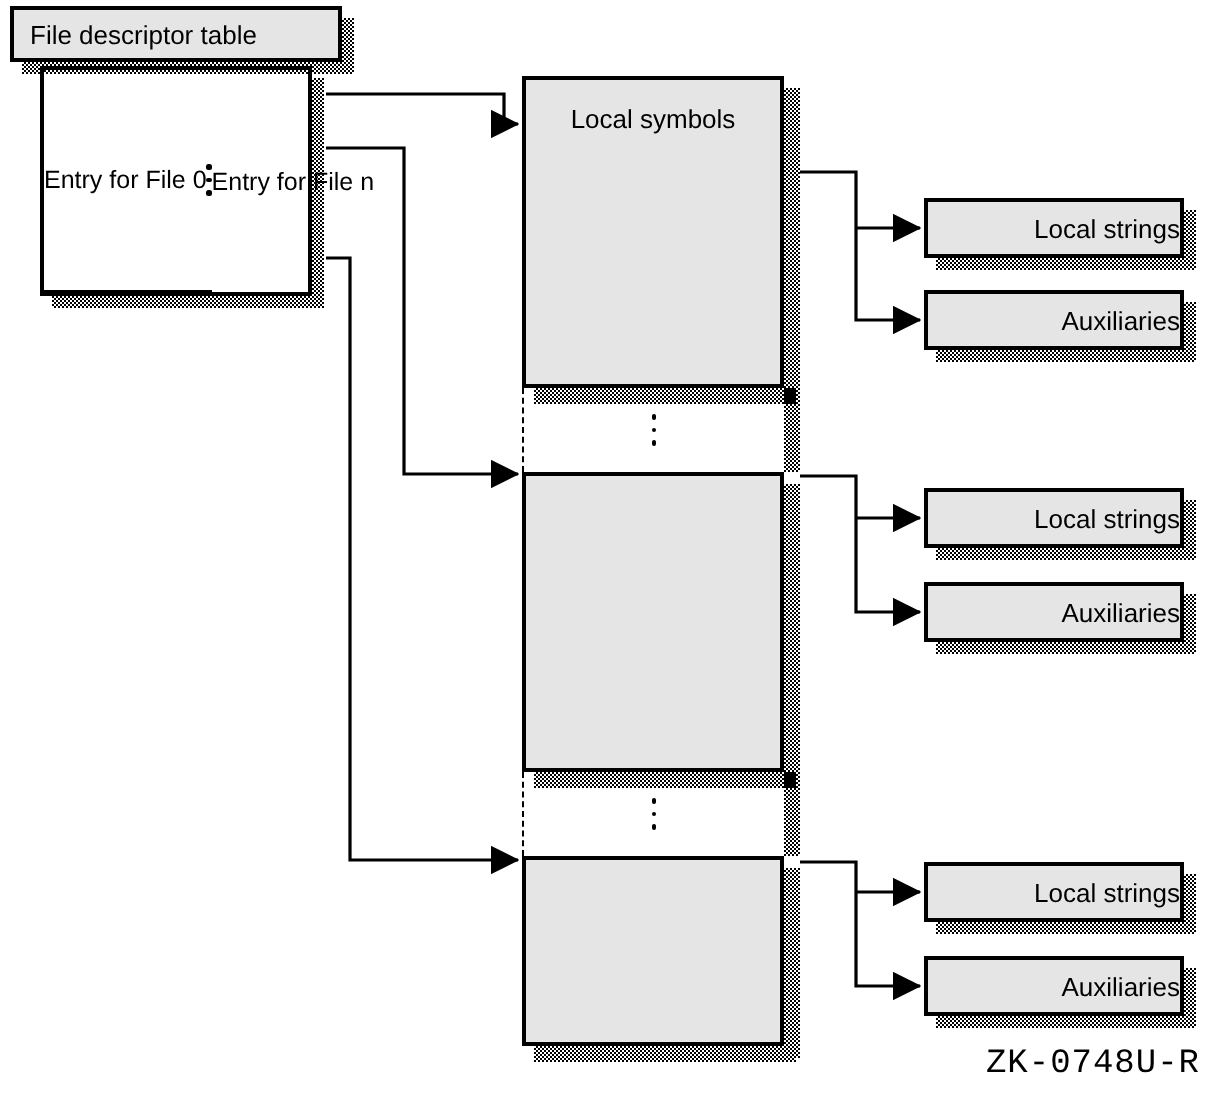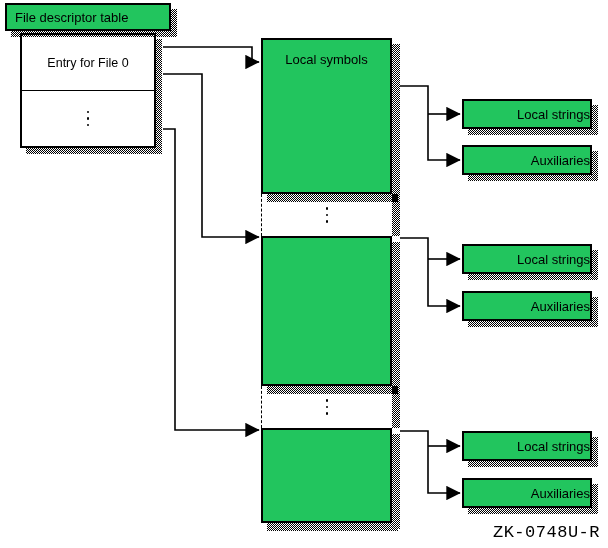--- a/index.html
+++ b/index.html
@@ -21,21 +21,21 @@
     position: absolute;
     left: 0;
     top: 0;
     width: 608px;
     height: 548px;
   }
   
   .box {
     position: absolute;
     box-sizing: border-box;
-    background: #22c55e;
+    background: #e5e5e5;
     border: 2px solid #000000;
     display: flex;
     align-items: center;
     justify-content: center;
     font-size: 13px;
     color: #000000;
     line-height: 1;
     white-space: nowrap;
   }
   
@@ -65,21 +65,21 @@
     left: 20px;
     top: 33px;
     width: 136px;
     height: 115px;
     border: 2px solid #000000;
     background: #ffffff;
     position: absolute;
     box-sizing: border-box;
     z-index: 2;
     display: flex;
-    flex-direction: column;
+    flex-direction: row;
   }
   #fdt-body-shadow {
     left: 26px; top: 39px; width: 136px; height: 115px; z-index: 1;
   }
   .fdt-row {
     flex: 1 1 0;
     border-bottom: 1px solid #000000;
     display: flex;
     align-items: center;
     justify-content: center;
@@ -205,20 +205,23 @@
   <div class="shadow" id="fdt-body-shadow"></div>
   <div id="fdt-body">
     <div class="fdt-row">
       <span>Entry for File 0</span>
     </div>
     <div class="fdt-row vdots">
       <i></i>
       <i></i>
       <i></i>
     </div>
+    <div class="fdt-row">
+      <span>Entry for File n</span>
+    </div>
   </div>
 
   <div class="shadow" id="fdt-title-shadow"></div>
   <div class="box" id="fdt-title">
     <span>File descriptor table</span>
   </div>
 
   <div class="shadow mid-shadow" style="top:44px; height:156px;"></div>
   <div class="shadow mid-shadow-bottom" style="top:194px; width:131px;"></div>
   <div class="box mid-box titled" style="top:38px; height:156px;">

